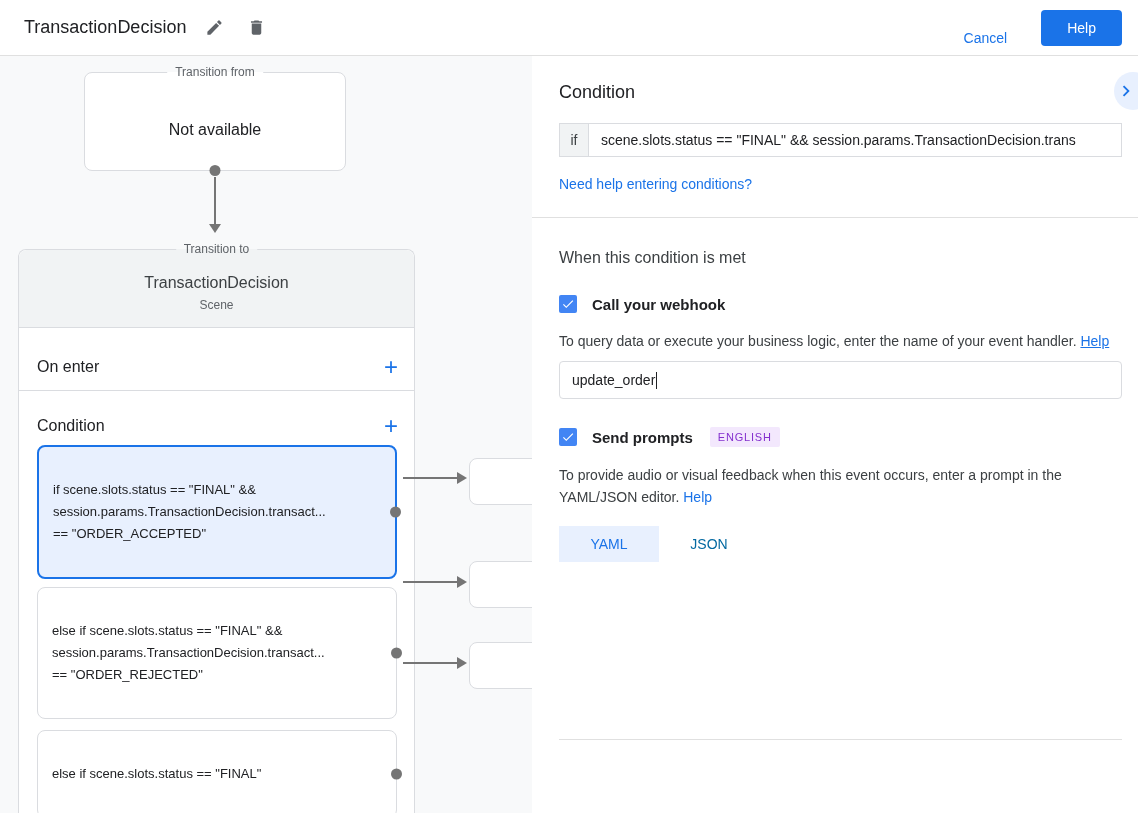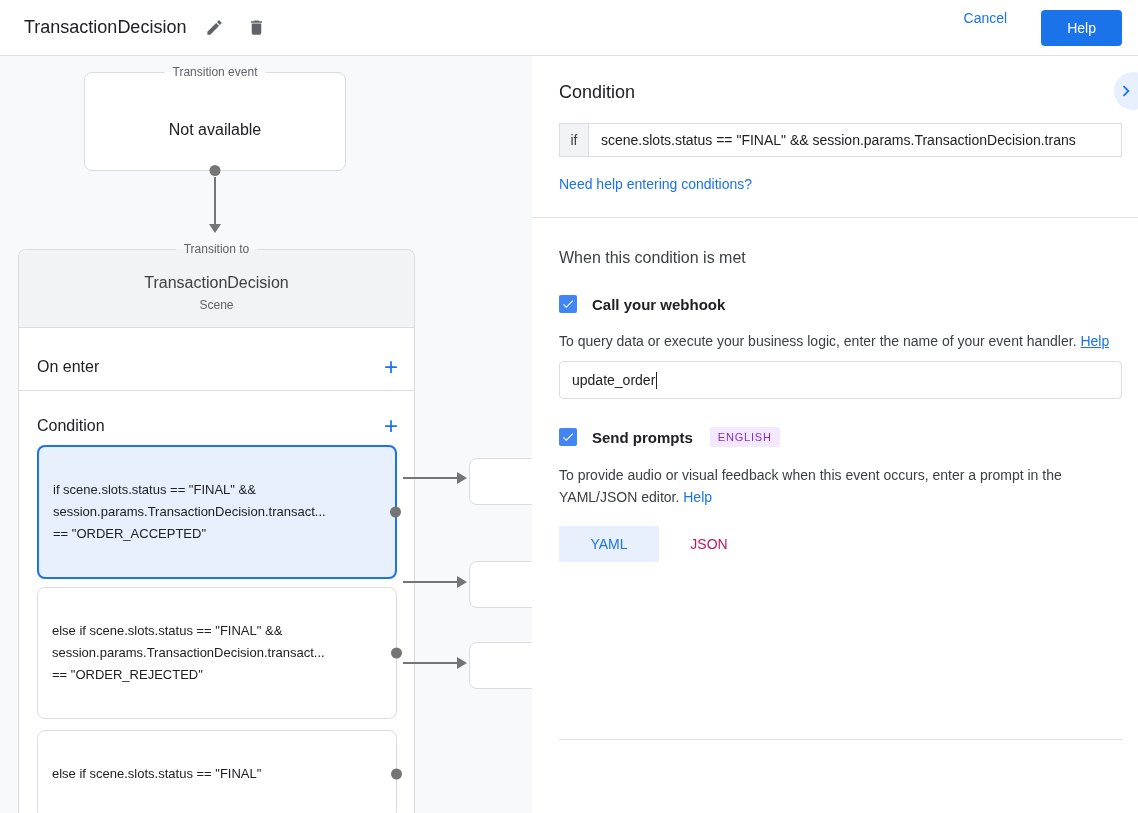--- a/index.html
+++ b/index.html
@@ -9,21 +9,21 @@
   
   .topbar { position:absolute; left:0; top:0; width:1138px; height:56px;
             background:#fff; border-bottom:1px solid #e0e0e0;
             display:flex; align-items:center; justify-content:space-between;
             padding:0 16px 0 24px; z-index:30; }
   .tb-left { display:flex; align-items:center; gap:14px; }
   .tb-title { font-size:18px; font-weight:400; color:#202124; }
   .icon-btn { background:none; border:none; cursor:pointer; width:28px; height:28px;
               display:flex; align-items:center; justify-content:center; }
   .icon-btn svg { fill:#5f6368; }
-  .tb-right { display:flex; align-items:flex-start; gap:34px; }
+  .tb-right { display:flex; align-items:flex-end; gap:34px; }
   .btn-cancel { background:none; border:none; color:#1a73e8; font-size:14px;
                 font-weight:500; cursor:pointer; font-family:inherit; }
   .btn-save { background:#1a73e8; color:#fff; border:none; border-radius:4px;
               height:36px; padding:0 26px; font-size:14px; font-weight:500;
               cursor:pointer; font-family:inherit; }
 
   .main { position:absolute; top:56px; left:0; right:0; bottom:0; }
 
   
   .canvas { position:absolute; left:0; top:0; width:532px; height:100%;
@@ -110,21 +110,21 @@
   .hl.u { text-decoration:underline; }
   .text-field { margin-top:9px; height:38px; border:1px solid #dadce0; border-radius:4px;
                 display:flex; align-items:center; padding:5px 12px; font-size:14px;
                 color:#202124; cursor:text; background:#fff; }
   .caret { display:inline-block; width:1px; height:17px; background:#202124;
            margin-left:1px; animation:blink 1s steps(1) infinite; }
   @keyframes blink { 50% { opacity:0; } }
 
   .tabs { display:flex; margin-top:18px; }
   .tab { width:100px; height:36px; display:flex; align-items:center; justify-content:center;
-         font-size:14px; font-weight:500; color:#be185d; cursor:pointer; }
+         font-size:14px; font-weight:500; color:#0369a1; cursor:pointer; }
   .tab.active { background:#e8f0fe; color:#1a73e8; }
 
   .editor { position:absolute; left:27px; right:16px; top:490px; bottom:0;
             border:1px solid #e0e0e0; border-bottom:none; overflow:hidden;
             font-family:"DejaVu Sans Mono", monospace; }
 </style>
 </head>
 <body>
 
 <header class="topbar">
@@ -145,21 +145,21 @@
     <button class="btn-cancel">Cancel</button>
     <button class="btn-save">Help</button>
   </div>
 </header>
 
 <div class="main">
 
   <div class="canvas">
 
     <div class="from-box">
-      <span class="legend lg-from">Transition event</span>
+      <span class="legend lg-from">Transition from</span>
       <div class="from-text">Not available</div>
       <span class="dot from-dot"></span>
     </div>
     <div class="vline"></div>
     <div class="varrow"></div>
 
     <div class="to-card">
       <span class="legend lg-to">Transition to</span>
       <div class="scene-header">
         <div class="scene-title">TransactionDecision</div>

